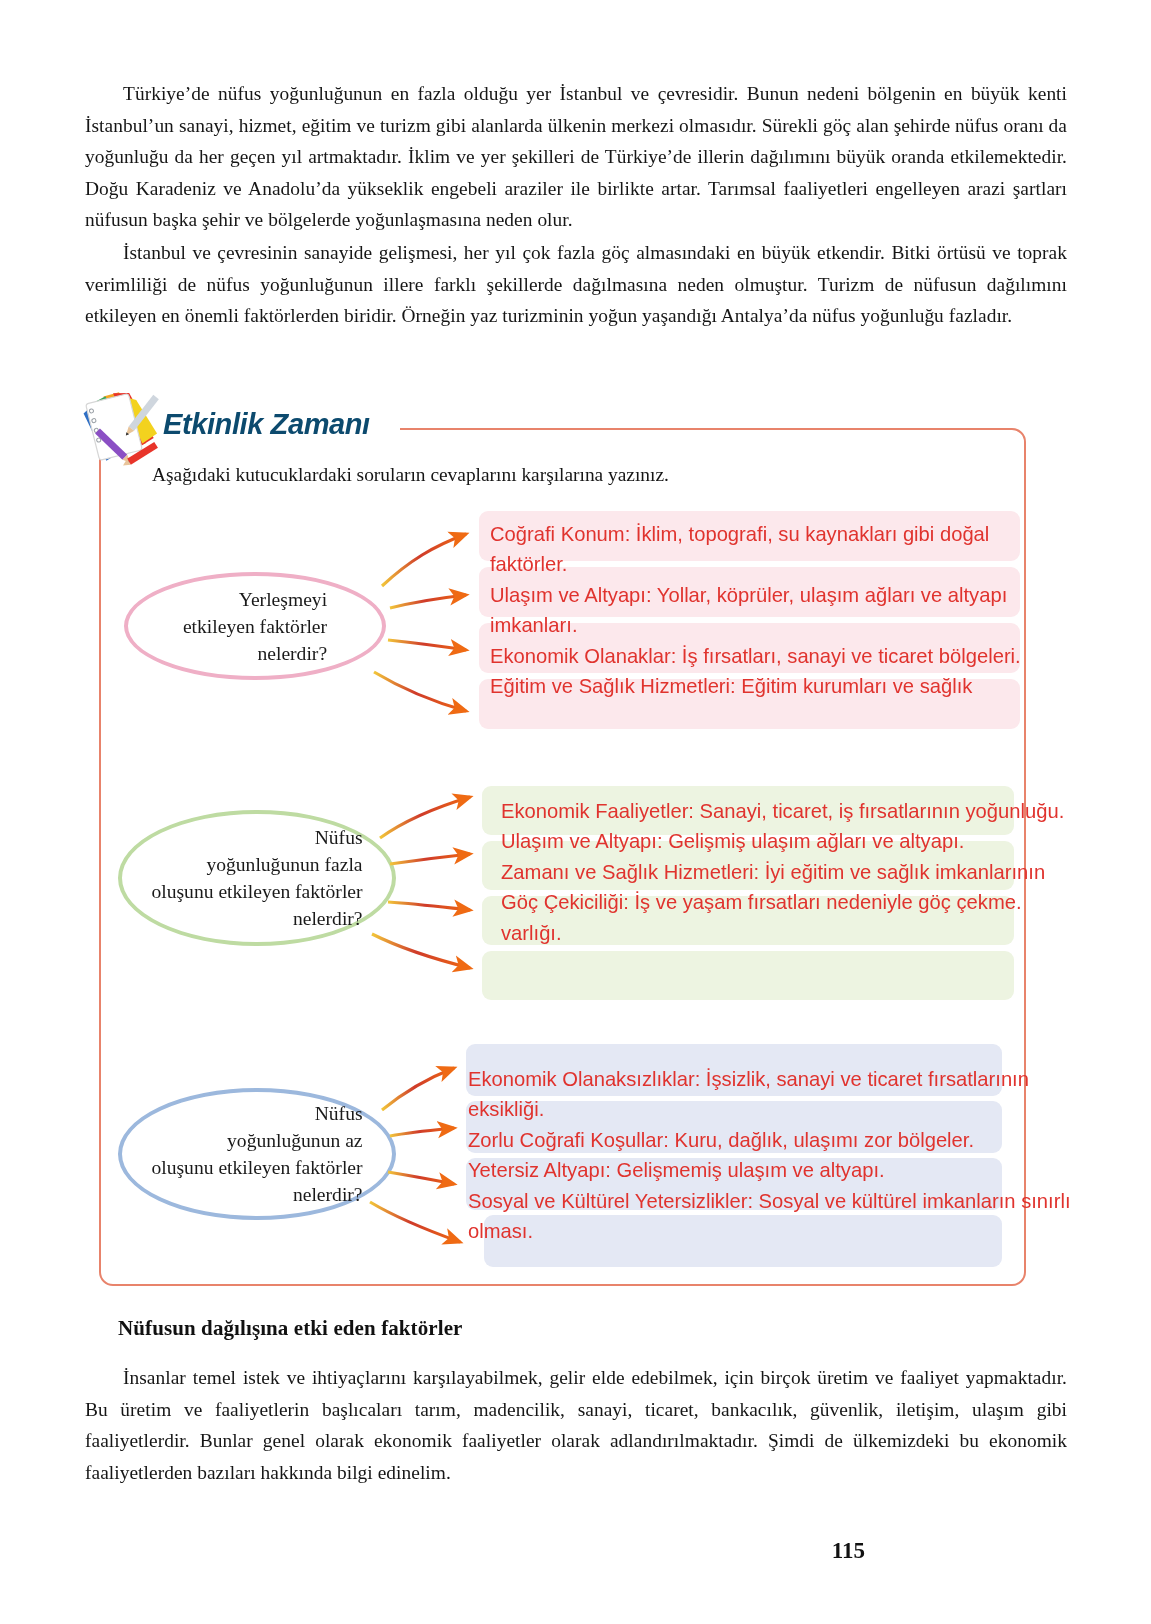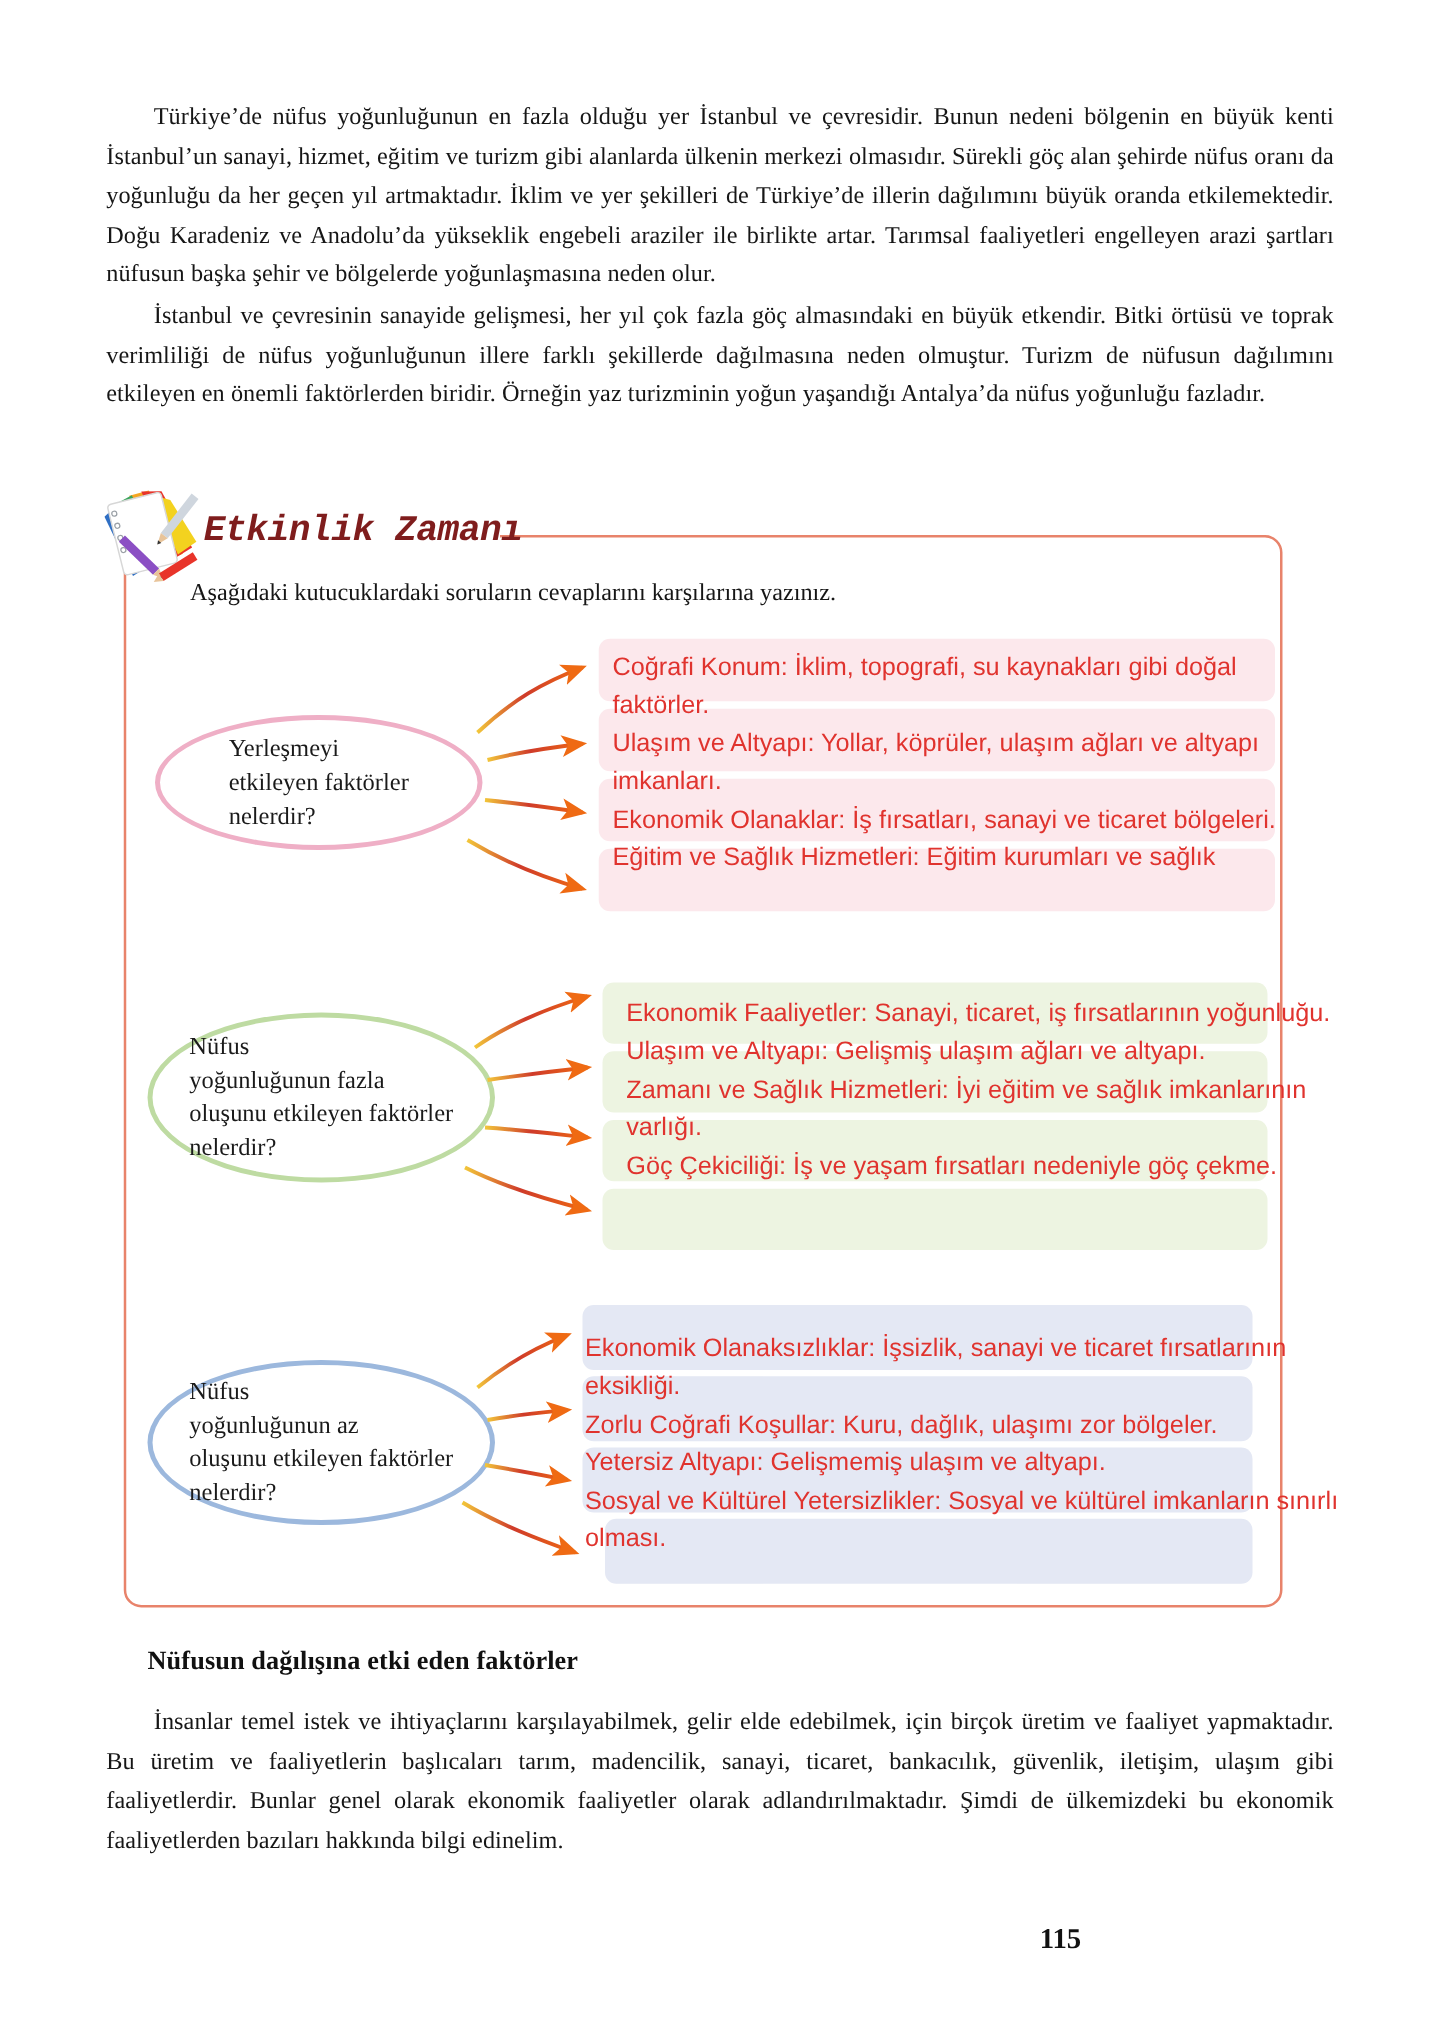--- a/index.html
+++ b/index.html
@@ -79,25 +79,25 @@
     top: 418px;
     width: 250px;
     height: 26px;
     background: #ffffff;
   }
 
   .activity-title {
     position: absolute;
     left: 163px;
     top: 408px;
-    font-family: Liberation Mono, monospace;
+    font-family: Liberation Sans, sans-serif;
     font-weight: bold;
     font-style: italic;
     font-size: 29px;
-    color: #7f1d1d;
+    color: #0c4a6e;
     letter-spacing: -0.4px;
     white-space: nowrap;
   }
 
   .activity-icon {
     position: absolute;
     left: 78px;
     top: 386px;
     width: 92px;
     height: 84px;
@@ -115,21 +115,21 @@
 
   
   .oval {
     position: absolute;
     box-sizing: border-box;
     border-radius: 50%;
     background: #ffffff;
     display: flex;
     align-items: center;
     justify-content: center;
-    text-align: left;
+    text-align: right;
   }
   .oval-label {
     font-family: "Liberation Serif", serif;
     font-size: 19.6px;
     line-height: 27px;
     color: #1a1a1a;
     padding: 0 14px;
   }
 
   #oval-1 {
@@ -284,22 +284,22 @@
 
   <div class="answer-stack" id="stack-2">
     <div class="answer-slot" style="left:0;top:0;width:532px;height:49px;"></div>
     <div class="answer-slot" style="left:0;top:55px;width:532px;height:49px;"></div>
     <div class="answer-slot" style="left:0;top:110px;width:532px;height:49px;"></div>
     <div class="answer-slot" style="left:0;top:165px;width:532px;height:49px;"></div>
     <div class="answer-text-layer">
       <div class="answer-line">Ekonomik Faaliyetler: Sanayi, ticaret, iş fırsatlarının yoğunluğu.</div>
       <div class="answer-line">Ulaşım ve Altyapı: Gelişmiş ulaşım ağları ve altyapı.</div>
       <div class="answer-line">Zamanı ve Sağlık Hizmetleri: İyi eğitim ve sağlık imkanlarının</div>
+      <div class="answer-line">Göç Çekiciliği: İş ve yaşam fırsatları nedeniyle göç çekme.</div>
       <div class="answer-line">varlığı.</div>
-      <div class="answer-line">Göç Çekiciliği: İş ve yaşam fırsatları nedeniyle göç çekme.</div>
     </div>
   </div>
 
   <div class="answer-stack" id="stack-3">
     <div class="answer-slot" style="left:0;top:0;width:536px;height:52px;"></div>
     <div class="answer-slot" style="left:0;top:57px;width:536px;height:52px;"></div>
     <div class="answer-slot" style="left:0;top:114px;width:536px;height:52px;"></div>
     <div class="answer-slot" style="left:18px;top:171px;width:518px;height:52px;"></div>
     <div class="answer-text-layer">
       <div class="answer-line">Ekonomik Olanaksızlıklar: İşsizlik, sanayi ve ticaret fırsatlarının</div>

